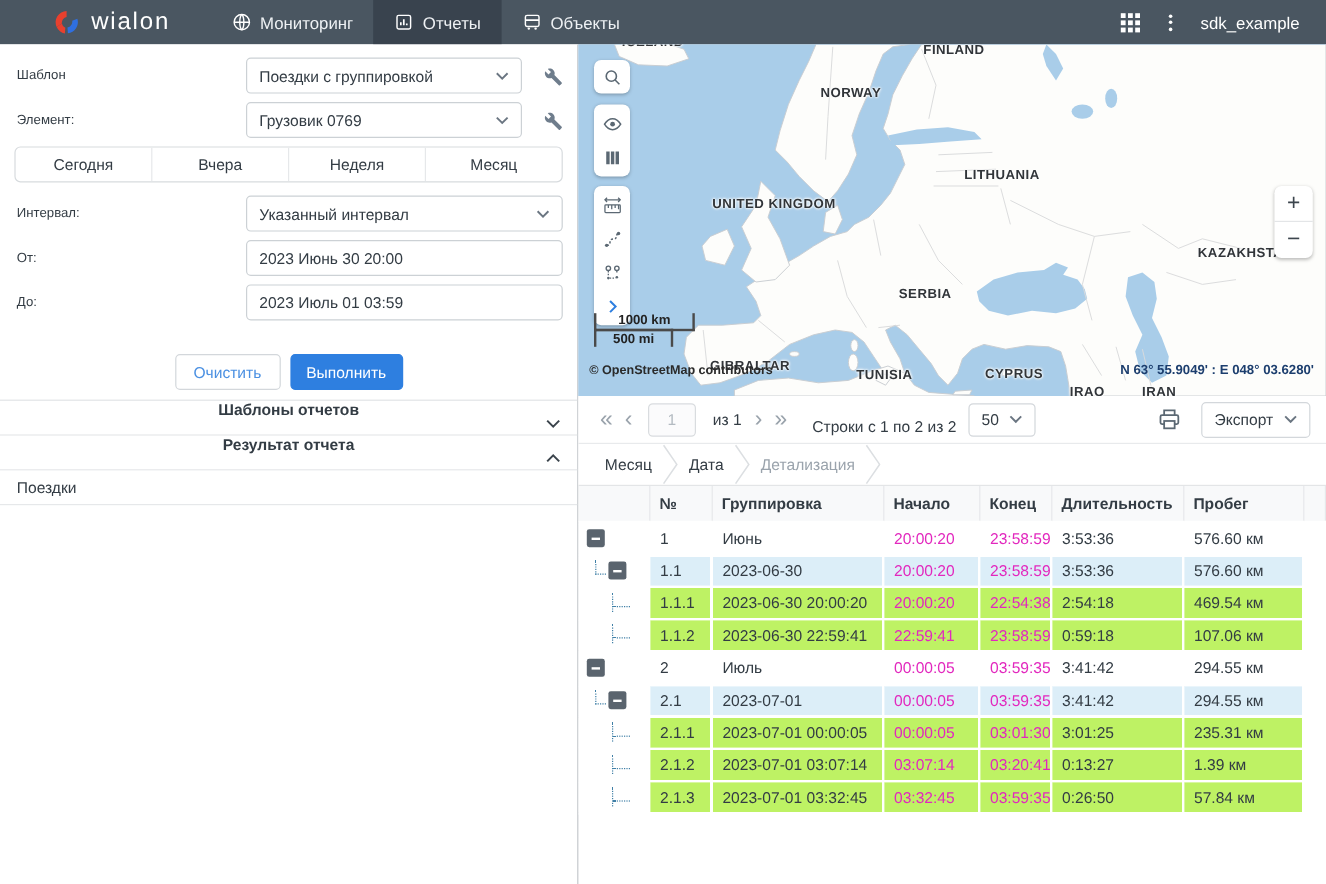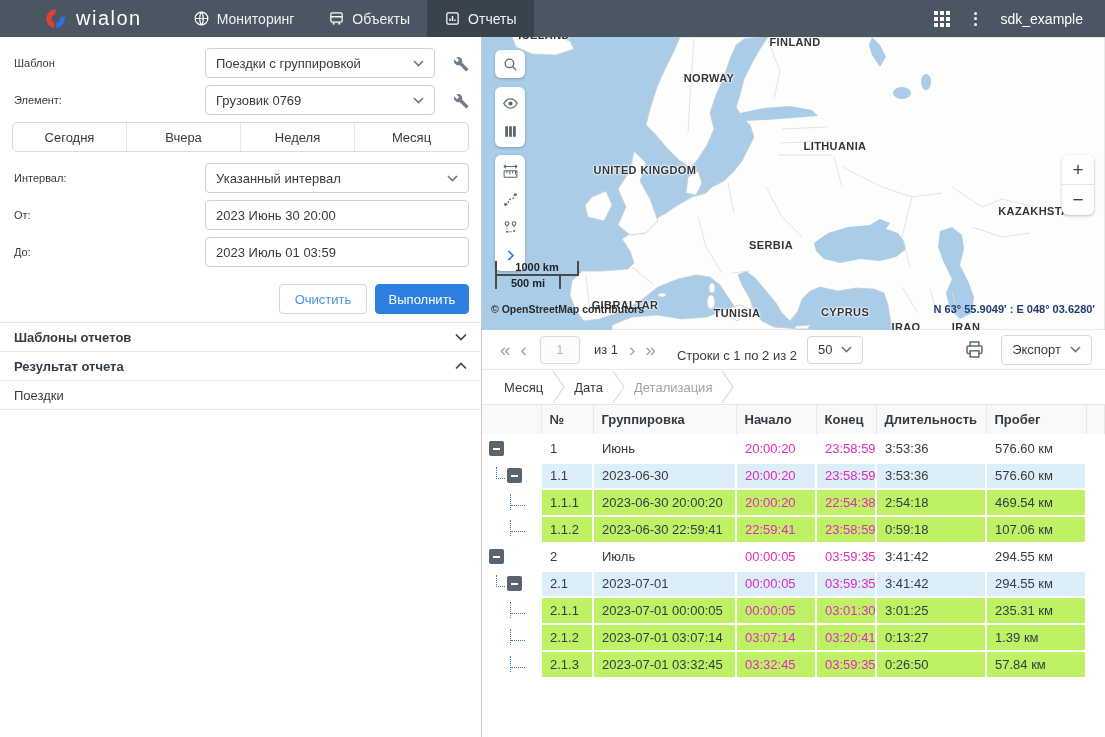--- a/index.html
+++ b/index.html
@@ -29,26 +29,26 @@
   .form-row { display:flex; align-items:center; margin-bottom:7px; }
   .form-row label { width:193px; padding-left:2px; font-size:11px; }
   .field { flex:1; height:30px; border:1px solid #ccd1d5; border-radius:4px; display:flex; align-items:center; padding:0 10px; background:#fff; }
   .field .val { flex:1; white-space:nowrap; overflow:hidden; }
   .tool-slot { width:34px; display:flex; justify-content:flex-end; }
   .tool-slot svg { width:17px; height:17px; }
   .no-tool { margin-right:0; }
   .quick-ranges { display:flex; height:30px; border:1px solid #d7dbde; border-radius:5px; margin:3px 0 11px 0; overflow:hidden; }
   .quick-ranges .qr { flex:1; display:flex; align-items:center; justify-content:center; border-right:1px solid #e6e8ea; cursor:pointer; }
   .quick-ranges .qr:last-child { border-right:none; }
-  .actions { display:flex; justify-content:flex-end; gap:8px; margin-top:17px; }
+  .actions { display:flex; justify-content:center; gap:8px; margin-top:28px; }
   .btn { height:30px; border-radius:4px; display:flex; align-items:center; justify-content:center; font-size:13px; cursor:pointer; }
   .btn-clear { width:88px; border:1px solid #d3d7db; background:#fff; color:#4b90e2; }
   .btn-exec { width:94px; background:#2e7fe0; color:#fff; border:1px solid #2e7fe0; }
   .accordion { border-top:1px solid #e2e4e6; }
-  .acc-header { height:29px; display:flex; align-items:center; padding:0 14px; font-weight:bold; border-bottom:1px solid #e6e8ea; cursor:pointer; }
+  .acc-header { height:29px; display:flex; align-items:center; padding:0 14px; font-weight:bold; border-bottom:1px solid #e6e8ea; cursor:pointer;flex-direction:column; }
   .acc-header svg { margin-left:auto; width:12px; height:8px; }
   .acc-item { height:29px; display:flex; align-items:center; padding:0 14px; border-bottom:1px solid #e6e8ea; cursor:pointer; }
 
   
   .right-panel { width:623px; display:flex; flex-direction:column; }
 
   .map { position:relative; height:293px; overflow:hidden; background:#a9cde9; }
   .map-svg { position:absolute; inset:0; width:100%; height:100%; }
   .country-label { position:absolute; transform:translate(-50%,-50%); font-size:11px; font-weight:bold; color:#313539; letter-spacing:.4px; white-space:nowrap;
     text-shadow:0 0 2px #fff,0 0 2px #fff,0 0 3px #fff; }
@@ -119,35 +119,35 @@
       <span class="brand-text">wialon</span>
     </div>
     <nav class="top-tabs">
       <div class="top-tab">
         <svg viewBox="0 0 24 24" fill="none" stroke="#fff" stroke-width="1.7">
           <circle cx="12" cy="12" r="9"></circle>
             <path d="M3 12h18M12 3c3.2 3 3.2 15 0 18M12 3c-3.2 3-3.2 15 0 18"></path>
         </svg>
         <span>Мониторинг</span>
       </div>
+      <div class="top-tab active">
+        <svg viewBox="0 0 24 24" fill="none" stroke="#fff" stroke-width="1.7">
+          <rect x="4" y="4" width="16" height="16" rx="2"></rect>
+            <path d="M8.5 15.5v-3.5M12 15.5V8.5M15.5 15.5v-2" stroke-width="2"></path>
+        </svg>
+        <span>Отчеты</span>
+      </div>
       <div class="top-tab">
         <svg viewBox="0 0 24 24" fill="none" stroke="#fff" stroke-width="1.7">
           <rect x="4" y="4" width="16" height="13" rx="2"></rect>
             <path d="M4 9.5h16M8 13.5h.01M16 13.5h.01" stroke-width="2"></path>
           <circle cx="8" cy="19.5" r="1.4" fill="#fff" stroke="none"></circle>
             <circle cx="16" cy="19.5" r="1.4" fill="#fff" stroke="none"></circle>
         </svg>
         <span>Объекты</span>
-      </div>
-      <div class="top-tab active">
-        <svg viewBox="0 0 24 24" fill="none" stroke="#fff" stroke-width="1.7">
-          <rect x="4" y="4" width="16" height="16" rx="2"></rect>
-            <path d="M8.5 15.5v-3.5M12 15.5V8.5M15.5 15.5v-2" stroke-width="2"></path>
-        </svg>
-        <span>Отчеты</span>
       </div>
     </nav>
     <div class="top-right">
       <div class="apps-grid">
         <i></i>
           <i></i>
           <i></i>
           <i></i>
           <i></i>
           <i></i>

